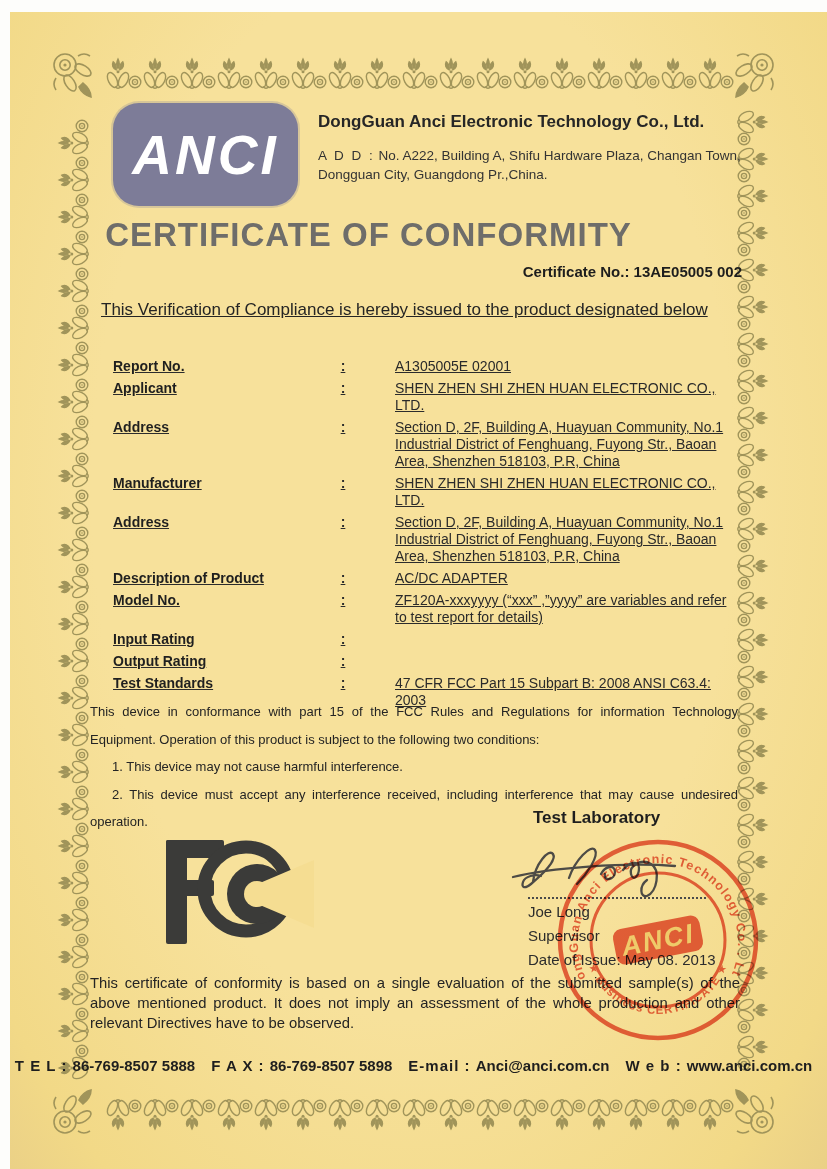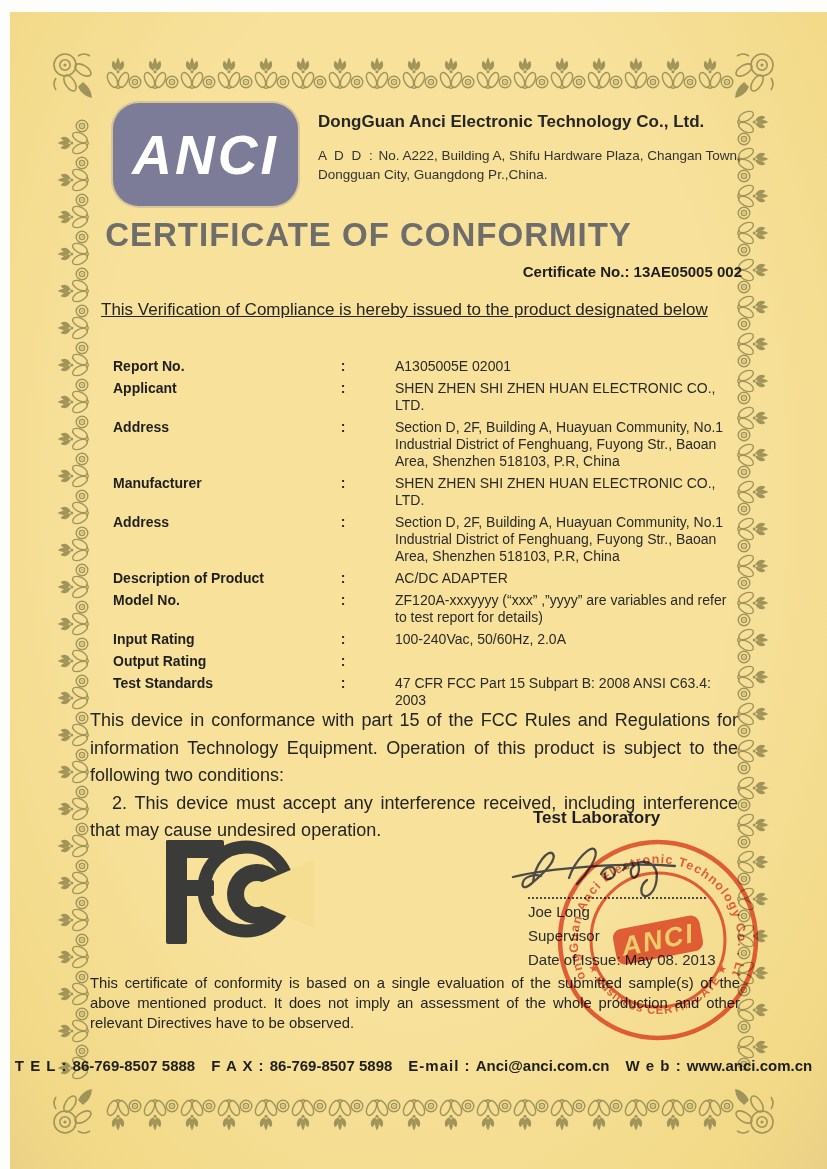--- a/index.html
+++ b/index.html
@@ -23,27 +23,27 @@
   .company .name{font-size:17px;font-weight:bold;color:#262626;}
   .company .addr{margin-top:14px;font-size:13.5px;line-height:1.42;color:#333;}
   .company .addr .lbl{letter-spacing:2px;}
 
   .title{position:absolute;left:0;top:216px;width:737px;text-align:center;
     font-size:33px;font-weight:bold;color:#6e6d6a;letter-spacing:1px;}
   .certno{position:absolute;right:85px;top:263px;font-size:15px;font-weight:bold;color:#1d1d1d;}
   .intro{position:absolute;left:101px;top:300px;font-size:17px;color:#242424;text-decoration:underline;}
 
   
-  .details{position:absolute;left:113px;top:358px;width:625px;display:grid;row-gap:5px;}
+  .details{position:absolute;left:113px;top:358px;width:625px;display:grid;row-gap:5px;text-decoration:underline;}
   .drow{display:grid;grid-template-columns:217px 26px 1fr;font-size:14px;line-height:17px;}
   .dlabel{font-weight:bold;color:#1f1f1f;}
   .dcolon{font-weight:bold;text-align:center;}
   .dvalue{color:#2a2a2a;margin-left:39px;}
 
-  .statement{position:absolute;left:90px;top:698px;width:648px;font-size:18px;line-height:27.5px;color:#242424;margin-top:9px;}
+  .statement{position:absolute;left:90px;top:698px;width:648px;font-size:13px;line-height:27.5px;color:#242424;}
   .statement .para{text-align:justify;}
   .statement .cond{text-indent:22px;text-align:justify;}
 
   .testlab{position:absolute;left:533px;top:808px;font-size:17px;font-weight:bold;color:#1e1e1e;}
   .sig-svg{position:absolute;left:505px;top:840px;z-index:2;}
   .sigline{position:absolute;left:528px;top:897px;width:178px;border-bottom:2px dotted #4a4a4a;z-index:2;}
   .signer{position:absolute;left:528px;top:903px;font-size:15px;z-index:2;}
   .signer-title{position:absolute;left:528px;top:927px;font-size:15px;z-index:2;}
   .issue-date{position:absolute;left:528px;top:951px;font-size:15px;z-index:2;}
 
@@ -245,36 +245,36 @@
         <div class="dvalue">AC/DC ADAPTER</div>
       </div>
       <div class="drow">
         <div class="dlabel">Model No.</div>
         <div class="dcolon">:</div>
         <div class="dvalue">ZF120A-xxxyyyy (“xxx” ,”yyyy” are variables and refer to test report for details)</div>
       </div>
       <div class="drow">
         <div class="dlabel">Input Rating</div>
         <div class="dcolon">:</div>
-        <div class="dvalue">100-240Vac, 50/60Hz, 2.0A</div>
       </div>
       <div class="drow">
         <div class="dlabel">Output Rating</div>
         <div class="dcolon">:</div>
       </div>
       <div class="drow">
         <div class="dlabel">Test Standards</div>
         <div class="dcolon">:</div>
         <div class="dvalue">47 CFR FCC Part 15 Subpart B: 2008 ANSI C63.4: 2003</div>
       </div>
     </div>
 
   <div class="statement">
     <div class="para">This device in conformance with part 15 of the FCC Rules and Regulations for information Technology Equipment. Operation of this product is subject to the following two conditions:</div>
     <div id="conditions">
+        <div class="cond">1. This device may not cause harmful interference.</div>
         <div class="cond">2. This device must accept any interference received, including interference that may cause undesired operation.</div>
       </div>
   </div>
 
   <svg class="fcc-svg" width="158" height="130" viewBox="0 0 158 130">
     <g fill="#3b3b39">
       <rect x="10" y="12" width="21" height="104" rx="2"></rect>
       <rect x="10" y="12" width="58" height="18" rx="2"></rect>
       <rect x="10" y="52" width="48" height="16" rx="2"></rect>
     </g>

